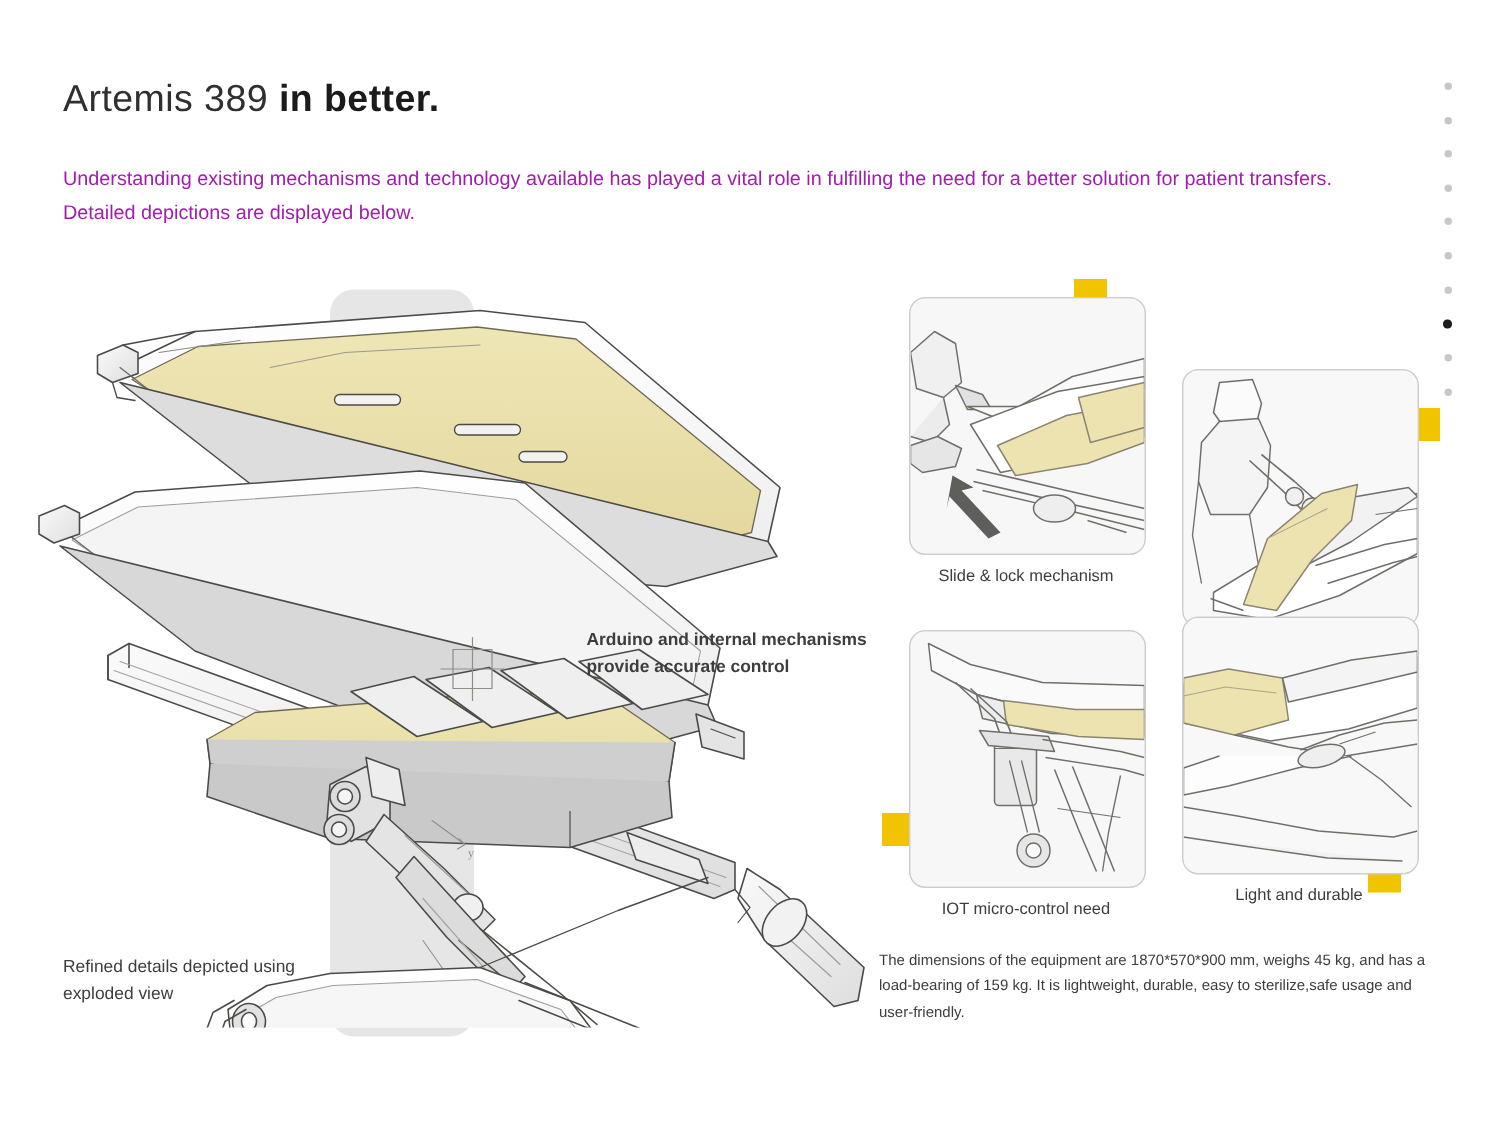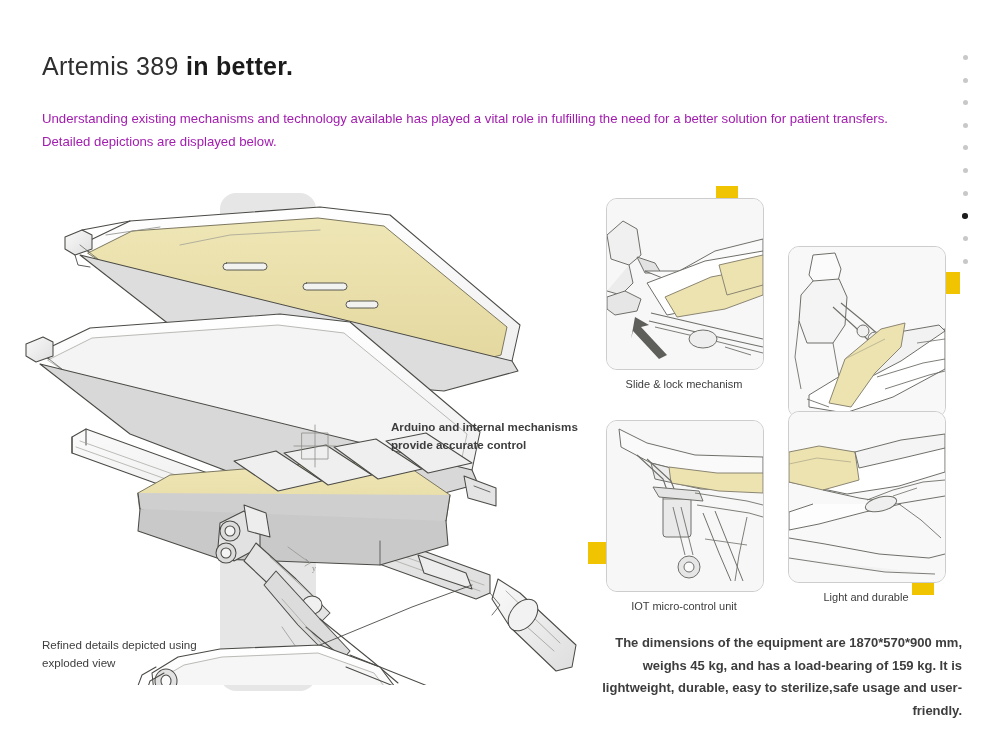--- a/index.html
+++ b/index.html
@@ -69,21 +69,21 @@
   }
   .tab{position:absolute;background:#F0C400;}
   
   .card.c0 .tab{left:110px;top:-12px;width:22px;height:42px;}
   .card.c1 .tab{left:130px;top:26px;width:42px;height:22px;}
   .card.c2 .tab{left:-18px;top:122px;width:42px;height:22px;}
   .card.c3 .tab{left:124px;top:142px;width:22px;height:42px;}
 
   .specs{
     position:absolute;left:586px;top:632px;width:376px;
-    font-size:13px;line-height:1.74;font-weight:700;color:#3d3d3d;text-align:right;
+    font-size:10px;line-height:1.74;font-weight:400;color:#3d3d3d;
   }
 </style>
 </head>
 <body>
 
 <div class="page">
 
   <div class="title"><span>Artemis 389 </span><span class="strong">in better.</span></div>
 
   <div class="intro">Understanding existing mechanisms and technology available has played a vital role in fulfilling the need for a better solution for patient transfers. Detailed depictions are displayed below.</div>
@@ -323,21 +323,21 @@
             <path d="M108 90 L124 130 L136 160" stroke-width="1"></path>
             <path d="M140 96 L132 134 L128 160" stroke-width=".9"></path>
             <path d="M98 118 L140 124" stroke-width=".8"></path>
             <ellipse cx="82" cy="146" rx="11" ry="11" fill="#e6e6e6"></ellipse>
             <ellipse cx="82" cy="146" rx="5" ry="5" fill="#fafafa"></ellipse>
             <path d="M66 86 L78 134" stroke-width=".9"></path>
             <path d="M74 86 L86 134" stroke-width=".9"></path>
           </g>
         </svg>
       </div>
-      <div class="cap">IOT micro-control unit</div>
+      <div class="cap">IOT micro-control need</div>
     </div>
 
     <div class="card c3">
       <div class="tab"></div>
       <div class="frame">
         <svg width="156" height="170" viewBox="0 0 156 170">
           <rect width="156" height="170" fill="#f8f8f8"></rect>
           <g fill="none" stroke="#6f6f6a" stroke-width="1" stroke-linejoin="round">
             <path d="M0 44 L26 36 L84 42 L128 30 L156 26 L156 60 L110 74 L58 82 L0 70 Z" fill="#ffffff"></path>
             <path d="M0 40 L30 34 L66 40 L70 68 L34 78 L0 70 Z" fill="#EDE3B0" stroke="#8a8572"></path>

